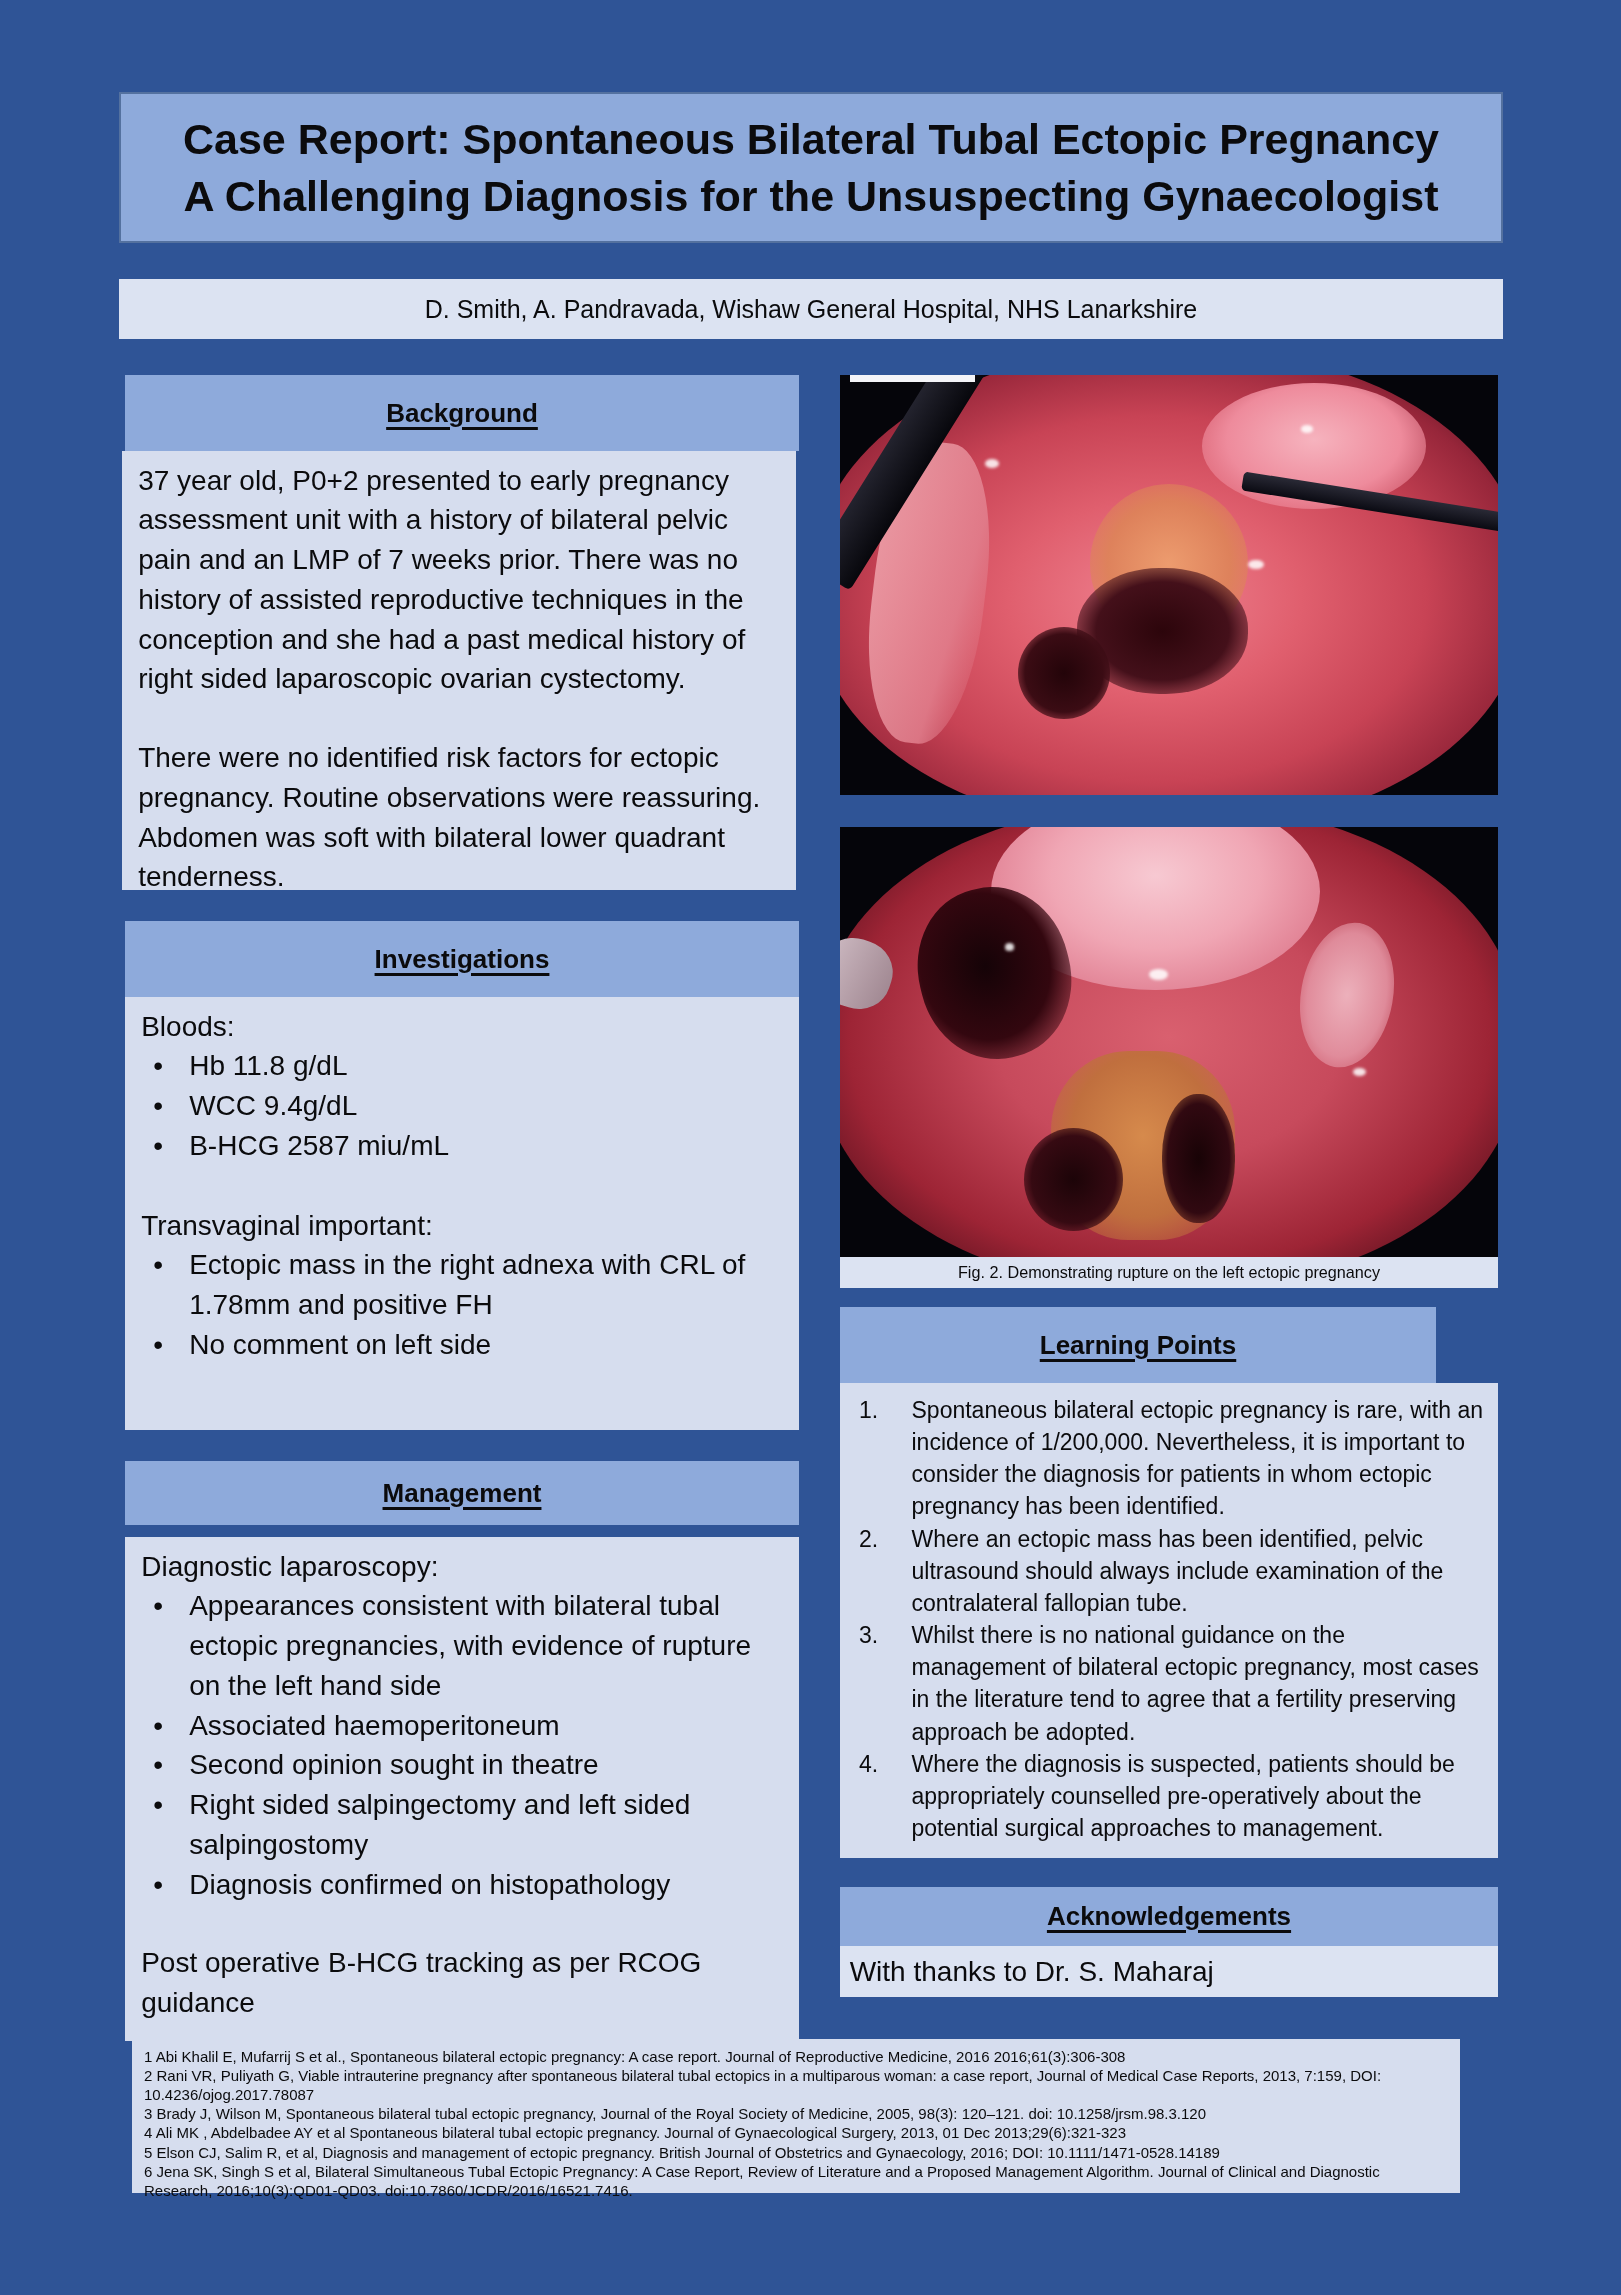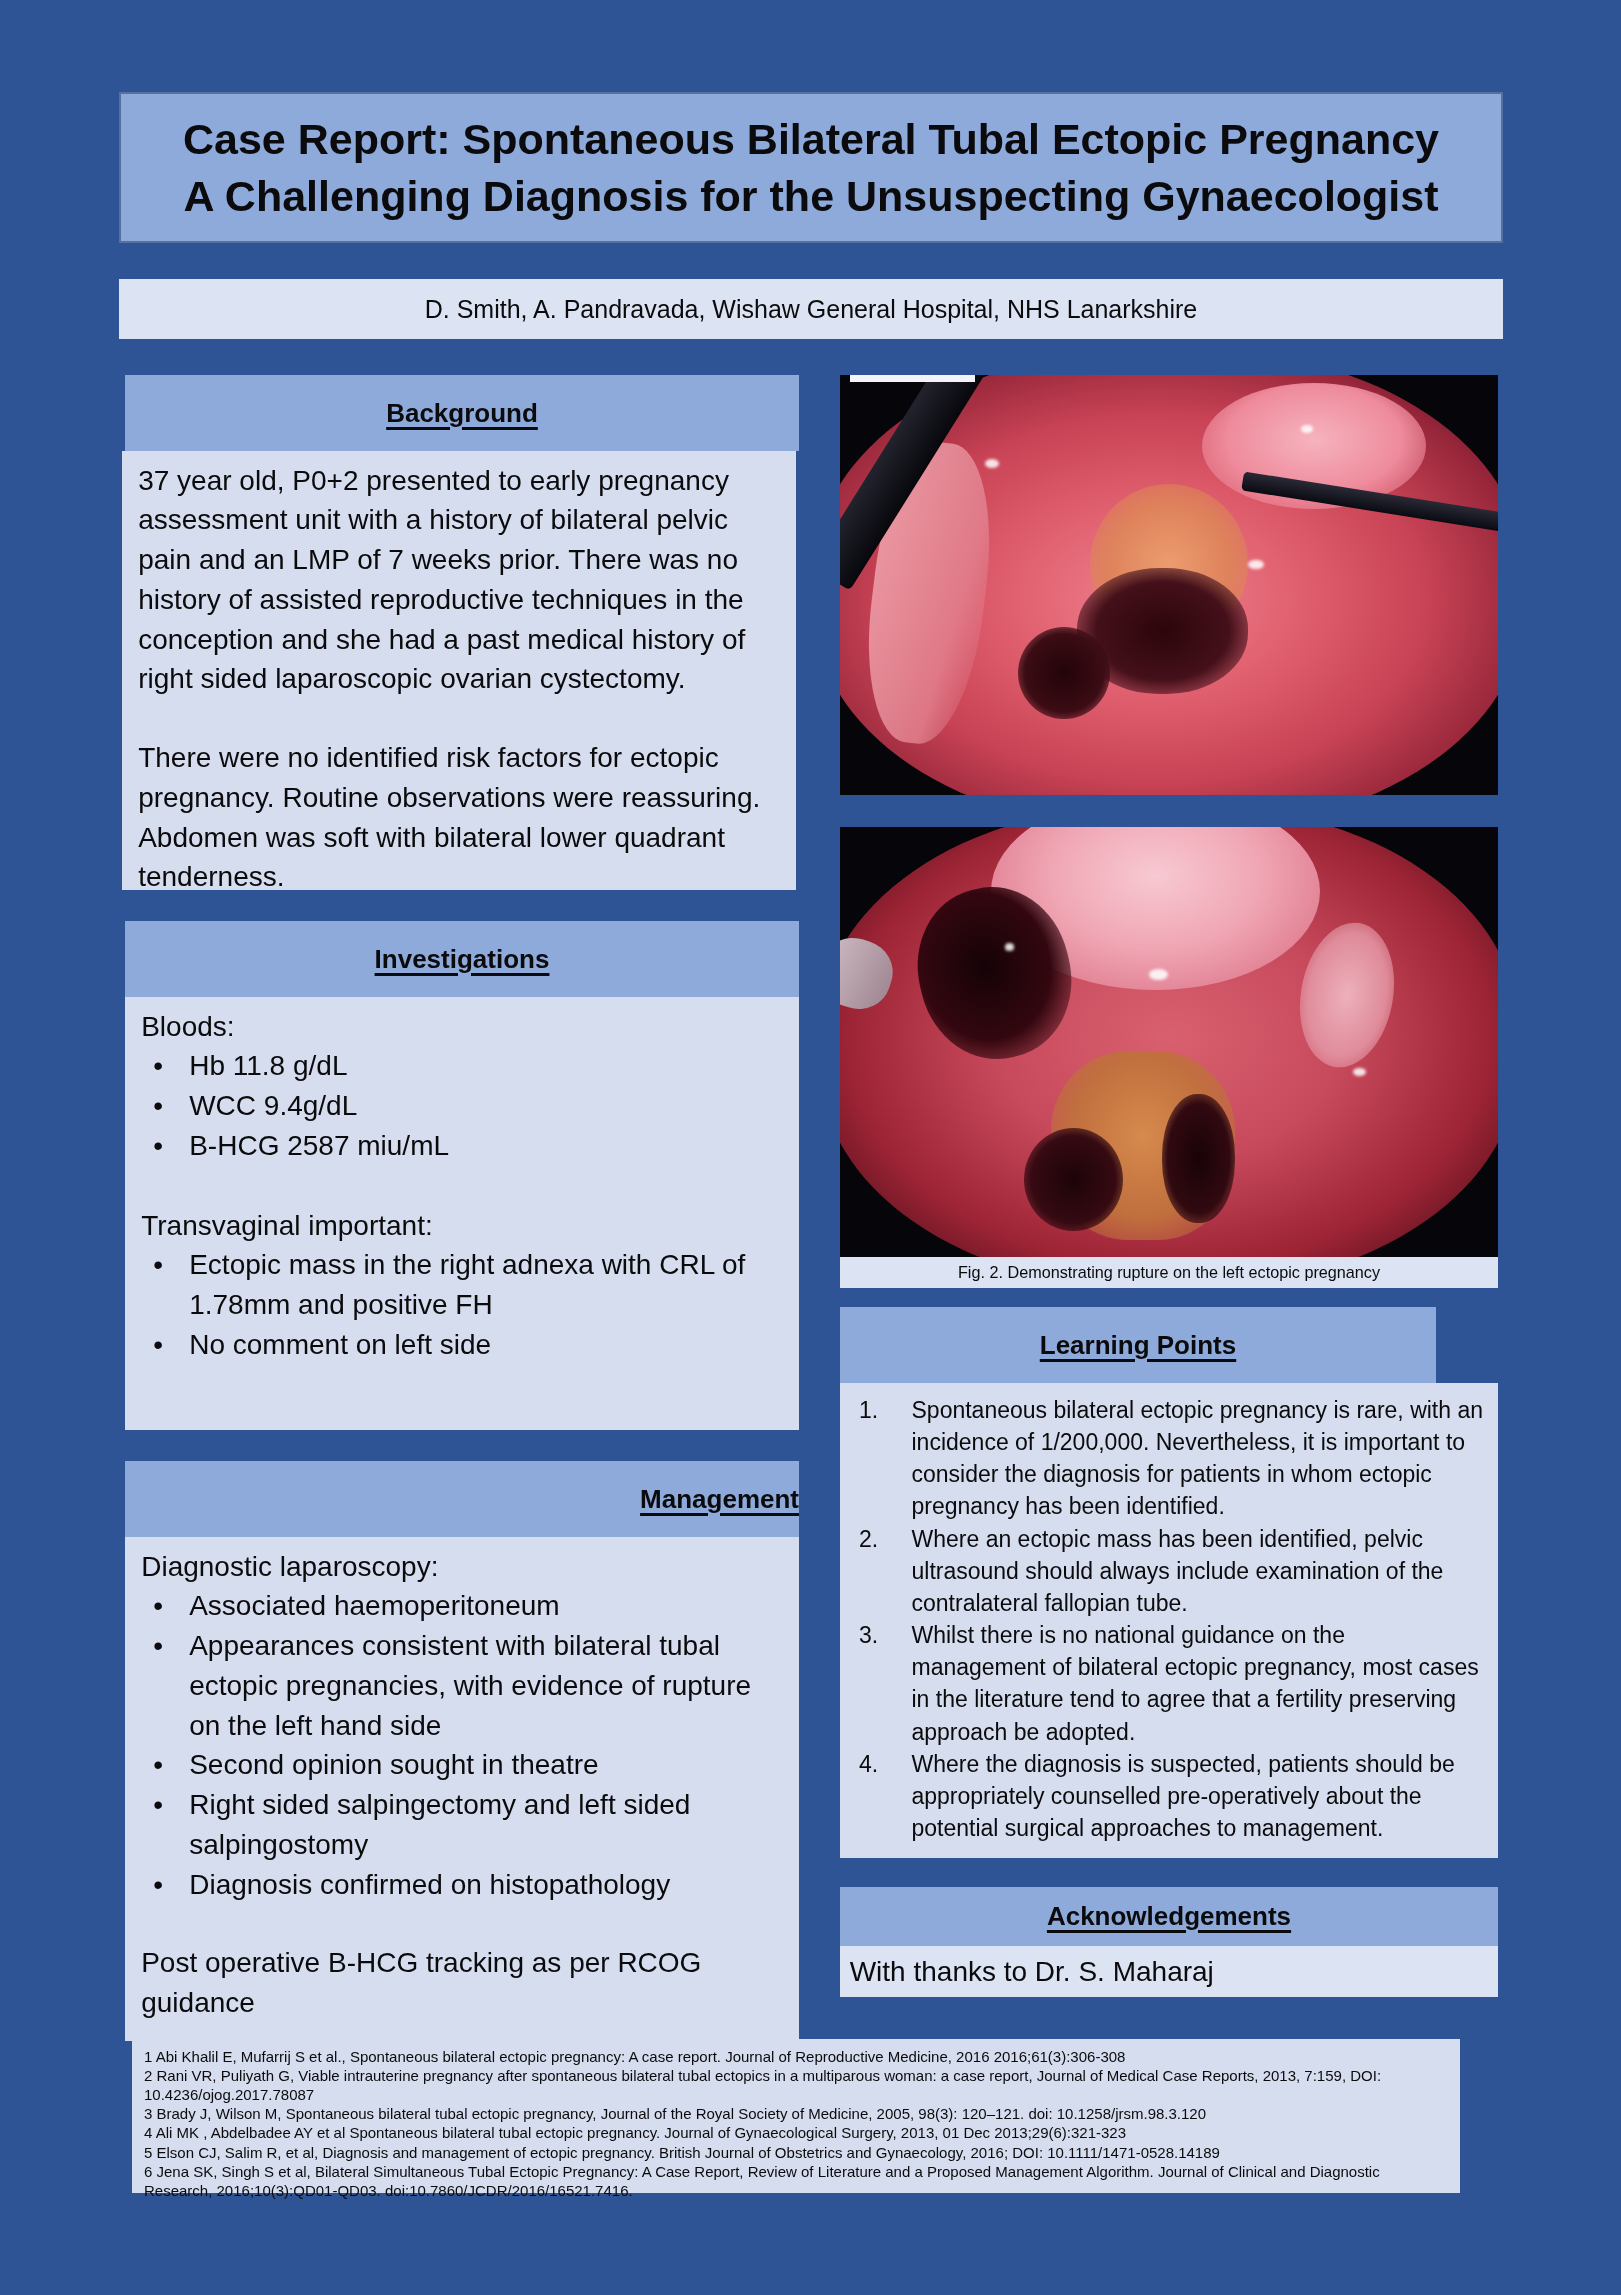--- a/index.html
+++ b/index.html
@@ -38,21 +38,21 @@
   .sec-b{
     position:absolute;background:var(--panel_body);
     font-size:28px;line-height:1.42;padding:9.7px 16.2px;
   }
 
   
   .bg-h {left:125px;top:375px; width:674px;height:76px;}
   .bg-b {left:122px;top:451px; width:674px;height:439px;}
   .inv-h{left:125px;top:921px;width:674px;height:76px;}
   .inv-b{left:125px;top:997px;width:674px;height:433px;}
-  .man-h{left:125px;top:1461px;width:674px;height:76px;justify-content:flex-end;}
+  .man-h{left:125px;top:1461px;width:674px;height:64px;}
   .man-b{left:125px;top:1537px;width:674px;height:504px;}
 
   .para2{margin-top:39px;}
   ul.plain{list-style:none;}
   ul.plain li{position:relative;padding-left:48px;}
   ul.plain li::before{content:"\2022";position:absolute;left:12px;}
   .group2{margin-top:40px;}
   .man-footer{margin-top:39px;}
 
   
@@ -169,22 +169,22 @@
       <li>No comment on left side</li>
     </ul>
   </section>
 
   <section class="sec-h man-h">
     <span>Management</span>
   </section>
   <section class="sec-b man-b">
     <div>Diagnostic laparoscopy:</div>
     <ul class="plain">
+      <li>Appearances consistent with bilateral tubal ectopic pregnancies, with evidence of rupture on the left hand side</li>
       <li>Associated haemoperitoneum</li>
-      <li>Appearances consistent with bilateral tubal ectopic pregnancies, with evidence of rupture on the left hand side</li>
       <li>Second opinion sought in theatre</li>
       <li>Right sided salpingectomy and left sided salpingostomy</li>
       <li>Diagnosis confirmed on histopathology</li>
     </ul>
     <p class="man-footer">Post operative B-HCG tracking as per RCOG guidance</p>
   </section>
 
   <figure class="fig-img fig1">
     <div class="tissue"></div>
     <div class="paleband"></div>

